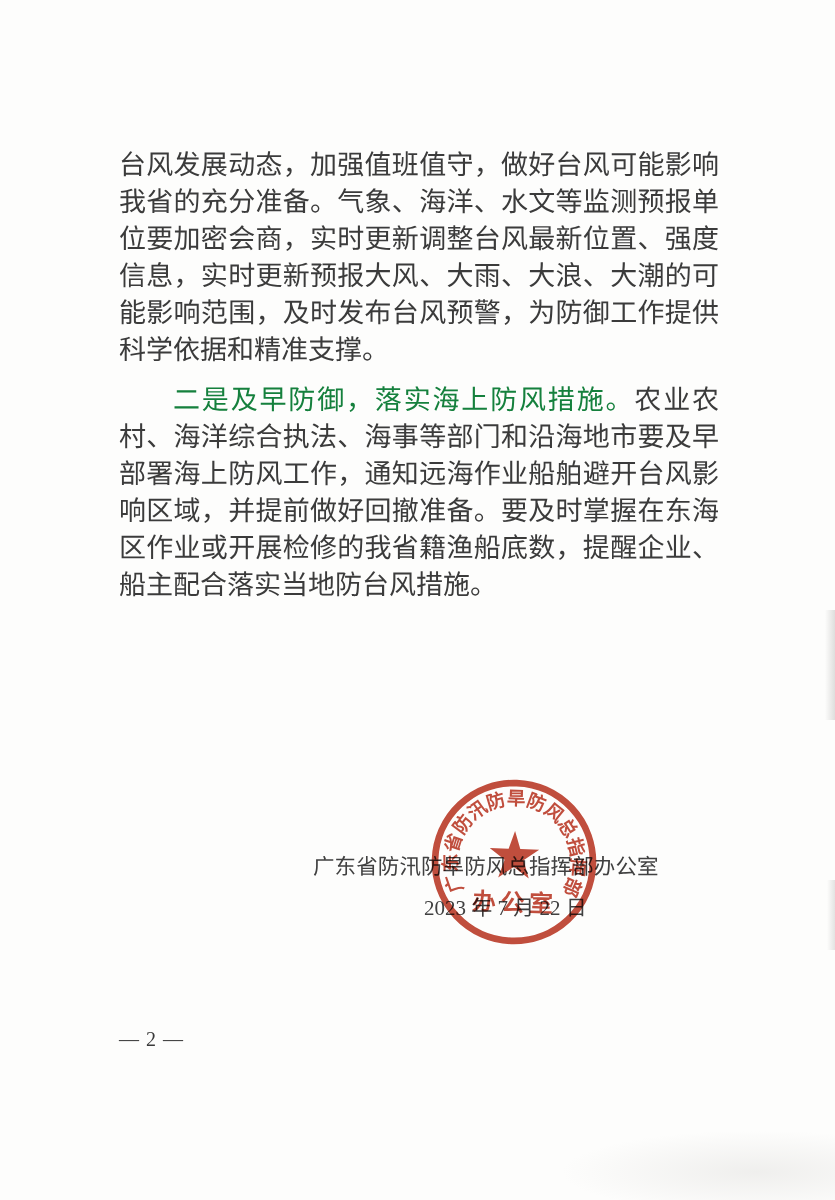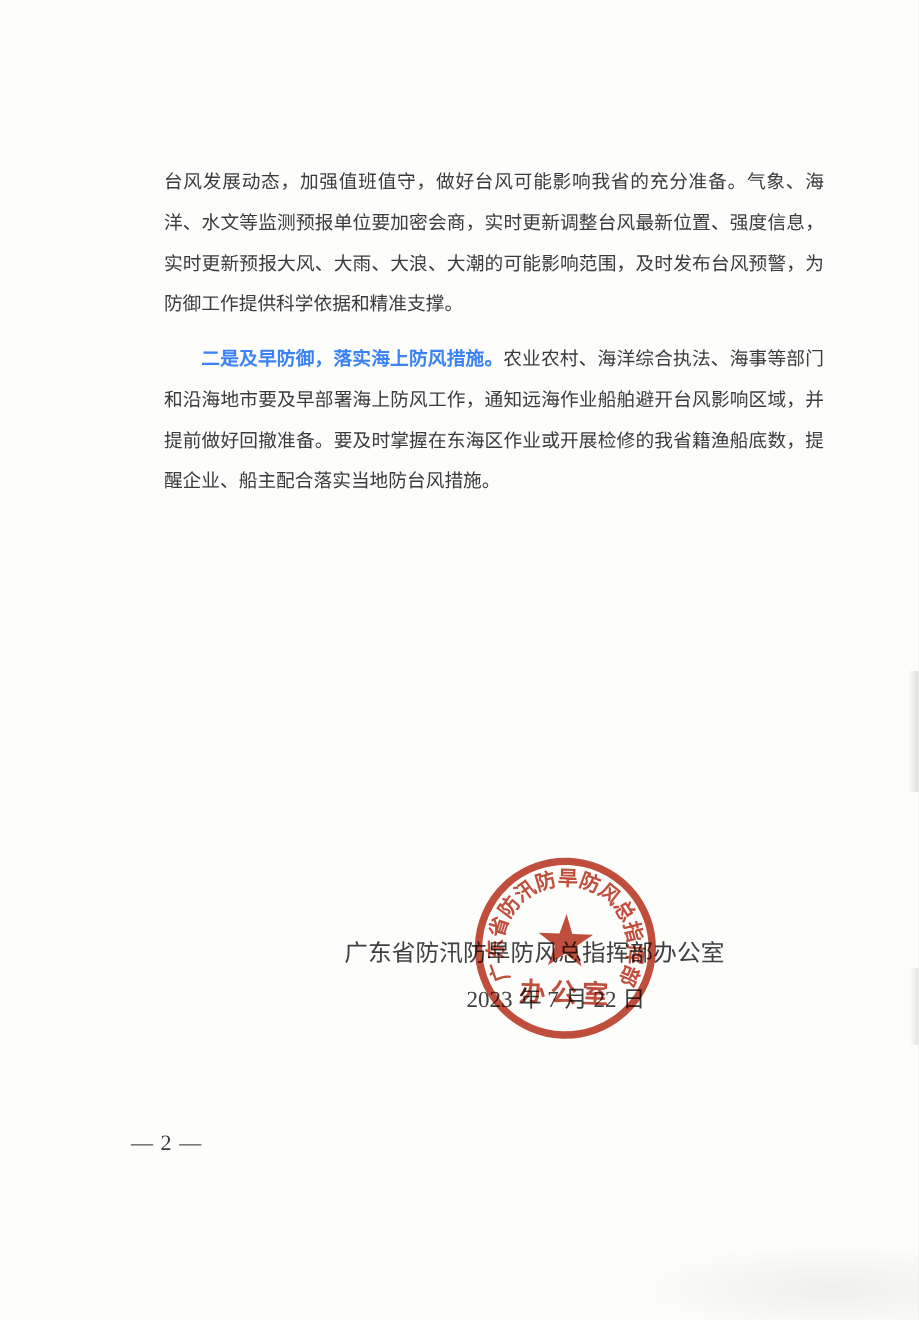--- a/index.html
+++ b/index.html
@@ -16,36 +16,35 @@
     overflow: hidden;
     font-family: "Liberation Serif", "DejaVu Serif", serif;
     color: var(--text-color, #3b3b3b);
   }
   
   .doc-body {
     position: absolute;
     left: 119px;
     top: 147px;
     width: 600px;
-    font-size: 17px;
+    font-size: 27px;
     line-height: 37px;
     text-align: justify;
     text-justify: inter-ideograph;
-    margin-left: 30px;
   }
   .doc-body p {
     margin: 0 0 13px 0;
     padding: 0;
   }
   .doc-body p.indent {
     text-indent: 2em;
   }
   .doc-body b.lead {
-    font-weight: 700;
-    color: #3b82f6;
+    font-weight: 400;
+    color: #15803d;
   }
   
   .sig-org {
     position: absolute;
     left: 313px;
     top: 852px;
     width: 346px;
     font-size: 21.5px;
     line-height: 30px;
     letter-spacing: 0.1px;

